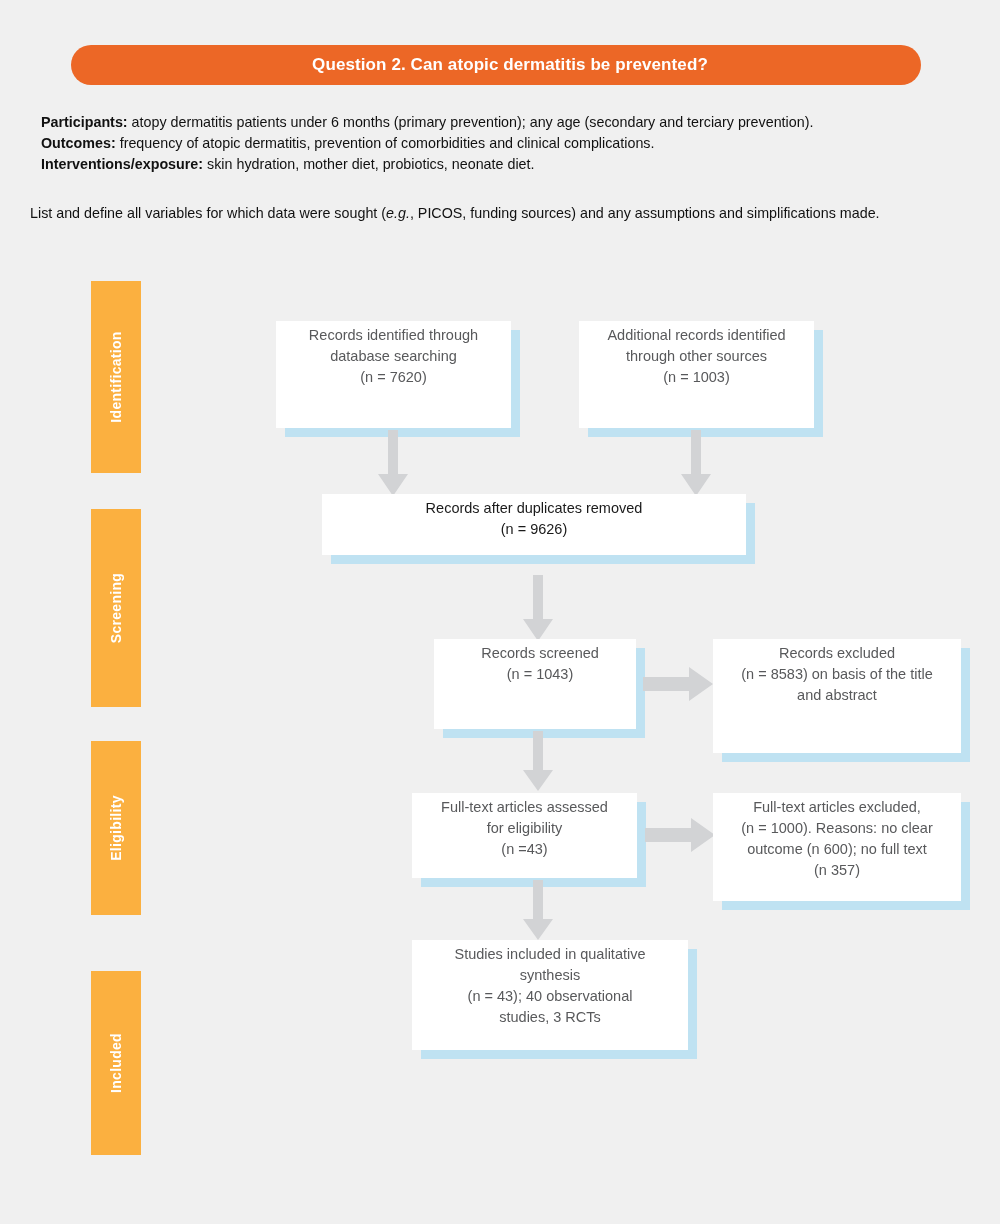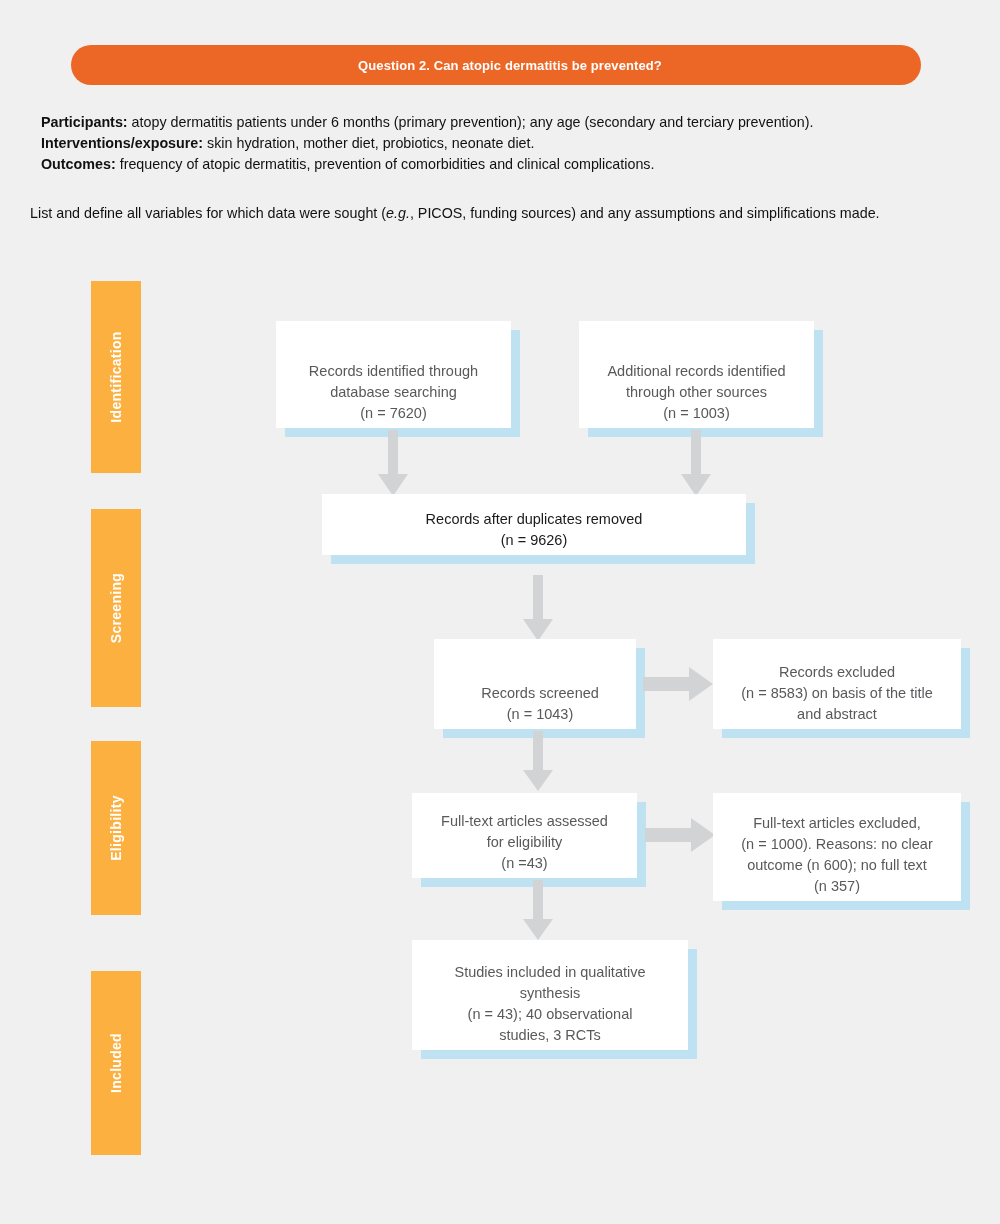--- a/index.html
+++ b/index.html
@@ -25,21 +25,21 @@
     width: 850px;
     height: 40px;
     background: #ec6726;
     border-radius: 20px;
     display: flex;
     align-items: center;
     justify-content: center;
   }
   .banner-title {
     color: #ffffff;
-    font-size: 13px;
+    font-size: 17px;
     font-weight: bold;
     letter-spacing: 0.1px;
     white-space: nowrap;
     margin-left: 28px;
   }
 
   
   .intro {
     position: absolute;
     left: 30px;
@@ -92,21 +92,21 @@
   
   .node {
     position: absolute;
     box-sizing: border-box;
     background: #ffffff;
     color: #58595b;
     font-size: 14.5px;
     line-height: 21px;
     text-align: center;
     display: flex;
-    align-items: flex-end;
+    align-items: flex-start;
     justify-content: center;
     padding: 4px 10px;
     box-shadow: 9px 9px 0 0 #bfe2f2;
   }
   .node.dark-text { color: #1a1a1a; }
   .node .txt { width: 100%; white-space: pre-line; }
 
   
   .arrow-down {
     position: absolute;
@@ -125,24 +125,24 @@
 
 <div class="banner">
   <div class="banner-title">Question 2. Can atopic dermatitis be prevented?</div>
 </div>
 
 <div class="intro">
   <div>
     <span class="lbl">Participants:</span><span> atopy dermatitis patients under 6 months (primary prevention); any age (secondary and terciary prevention).</span>
   </div>
   <div>
+    <span class="lbl">Outcomes:</span><span> frequency of atopic dermatitis, prevention of comorbidities and clinical complications.</span>
+  </div>
+  <div>
     <span class="lbl">Interventions/exposure:</span><span> skin hydration, mother diet, probiotics, neonate diet.</span>
-  </div>
-  <div>
-    <span class="lbl">Outcomes:</span><span> frequency of atopic dermatitis, prevention of comorbidities and clinical complications.</span>
   </div>
 </div>
 
 <div class="intro-note">
   <span>List and define all variables for which data were sought (</span><i>e.g.</i><span>, PICOS, funding sources) and any assumptions and simplifications made.</span>
 </div>
 
 <div class="flow">
 
   <div class="stage-bar" style="left:91px; top:281px; height:192px;">
@@ -196,21 +196,21 @@
     <span class="txt">Records screened
 (n = 1043)</span>
   </div>
 
   <div class="arrow-right" style="left:643px; top:667px; width:70px;">
     <svg viewBox="0 0 70 34" preserveAspectRatio="none" aria-hidden="true">
       <polygon points="0,10 46,10 46,0 70,17 46,34 46,24 0,24" fill="#d2d3d5"></polygon>
     </svg>
   </div>
 
-  <div class="node" style="left:713px; top:639px; width:248px; height:90px;">
+  <div class="node" style="left:713px; top:639px; width:248px; height:114px;">
     <span class="txt">Records excluded
 (n = 8583) on basis of the title
 and abstract</span>
   </div>
 
   <div class="arrow-down" style="left:523px; top:731px; height:60px;">
     <svg viewBox="0 0 30 60" preserveAspectRatio="none" aria-hidden="true">
       <polygon points="10,0 20,0 20,39 30,39 15,60 0,39 10,39" fill="#d2d3d5"></polygon>
     </svg>
   </div>

